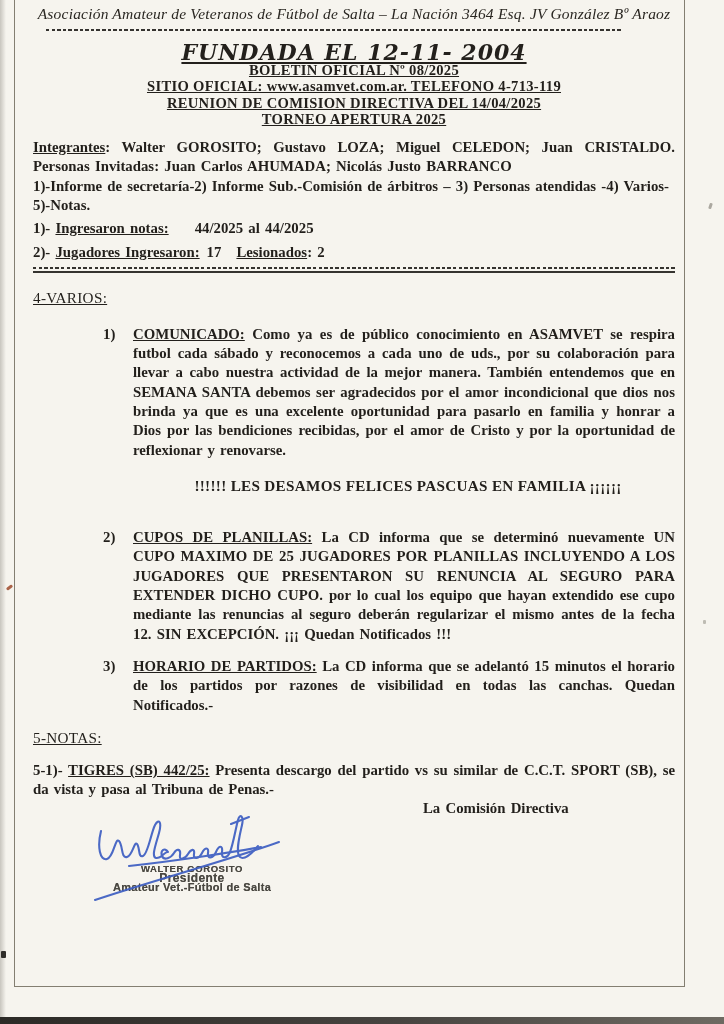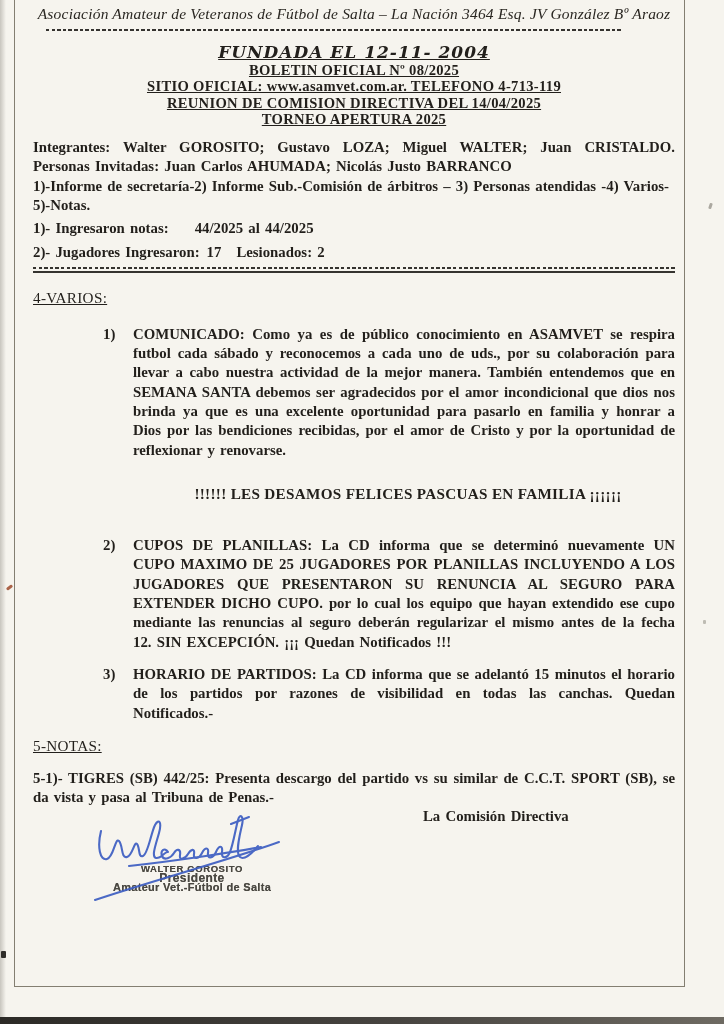--- a/index.html
+++ b/index.html
@@ -36,58 +36,58 @@
   }
   .dash-line{
     height:2px;
     background:repeating-linear-gradient(90deg,#35332f 0 3.5px,transparent 3.5px 5.6px);
   }
   .top-dash{margin:6px 52px 0 13px;}
   .header-block{margin-top:12px;text-align:center;font-weight:bold;}
   .founded{
     font-family:"DejaVu Serif","Liberation Serif",serif;
     font-style:italic;
-    font-size:17px;line-height:19px;
+    font-size:22px;line-height:19px;
     letter-spacing:1px;
     text-decoration:underline;
     color:#23201c;
   }
   .hline{
     font-size:14.6px;line-height:16.3px;
     letter-spacing:.3px;
     text-decoration:underline;
   }
   .body-text{
     font-size:14.8px;
     line-height:19.3px;
     font-weight:bold;
     word-spacing:1.5px;
   }
-  .u{}
+  .u{text-decoration:underline;}
   .intro{margin-top:11px;text-align:justify;}
   .agenda{text-align:left;}
   .report-line{margin-top:4px;}
   .report-line.third{margin-top:11px;}
   .val-gap{margin-left:26px;}
   .gap-sm{margin-left:7px;}
   .gap-md{margin-left:15px;}
   .sep{margin-top:5px;}
   .sep .solid{height:2px;background:#35332f;margin-top:2.5px;}
   .section-title{
     margin-top:15px;
     font-size:15.2px;line-height:19.3px;
     font-weight:normal;
     text-decoration:underline;
     letter-spacing:.3px;
   }
   .vitem{display:flex;margin-left:70px;margin-top:17px;}
   .vnum{flex:none;width:30px;}
   .vbody{flex:1;text-align:justify;}
   .pascuas{
-    margin-top:24px;margin-left:100px;width:550px;
+    margin-top:16px;margin-left:100px;width:550px;
     text-align:center;
     font-size:15.2px;line-height:19.3px;font-weight:bold;
     letter-spacing:.3px;
   }
   .cupos{margin-top:33px;}
   .horario{margin-top:13px;}
   .notas-title{margin-top:13px;}
   .note-par{margin-top:14px;text-align:justify;}
   .closing{margin-left:390px;margin-top:-1px;}
   
@@ -130,21 +130,21 @@
     <div class="dash-line top-dash"></div>
 
     <div class="header-block">
       <div class="founded">FUNDADA EL 12-11- 2004</div>
       <div class="hline">BOLETIN OFICIAL Nº 08/2025</div>
       <div class="hline">SITIO OFICIAL: www.asamvet.com.ar. TELEFONO 4-713-119</div>
       <div class="hline">REUNION DE COMISION DIRECTIVA  DEL 14/04/2025</div>
       <div class="hline">TORNEO APERTURA 2025</div>
     </div>
 
-    <div class="body-text intro"><span class="u">Integrantes</span><span>: Walter GOROSITO; Gustavo LOZA; Miguel WALTER; Juan CRISTALDO. Personas Invitadas: Juan Carlos AHUMADA; Nicolás Justo BARRANCO</span></div>
+    <div class="body-text intro"><span class="u">Integrantes</span><span>: Walter GOROSITO; Gustavo LOZA; Miguel CELEDON; Juan CRISTALDO. Personas Invitadas: Juan Carlos AHUMADA; Nicolás Justo BARRANCO</span></div>
 
     <div class="body-text agenda">1)-Informe de secretaría-2) Informe Sub.-Comisión  de árbitros – 3) Personas atendidas -4) Varios- 5)-Notas.</div>
 
     <div class="body-text report-line"><span>1)- </span><span class="u">Ingresaron notas:</span><span class="val-gap">44/2025 al 44/2025</span></div>
 
     <div class="body-text report-line"><span>2)- </span><span class="u">Jugadores  Ingresaron:</span><span class="gap-sm">17</span><span class="u gap-md">Lesionados</span><span>: 2</span></div>
 
 
     <div class="sep">
       <div class="dash-line"></div>

